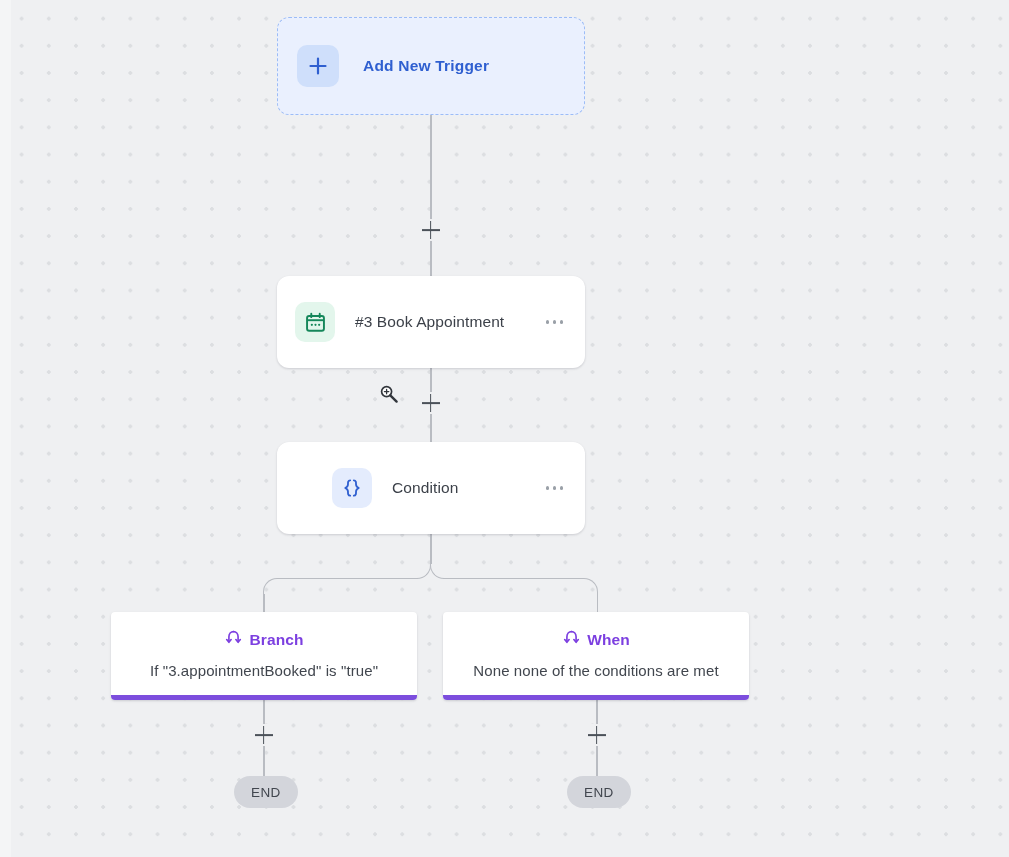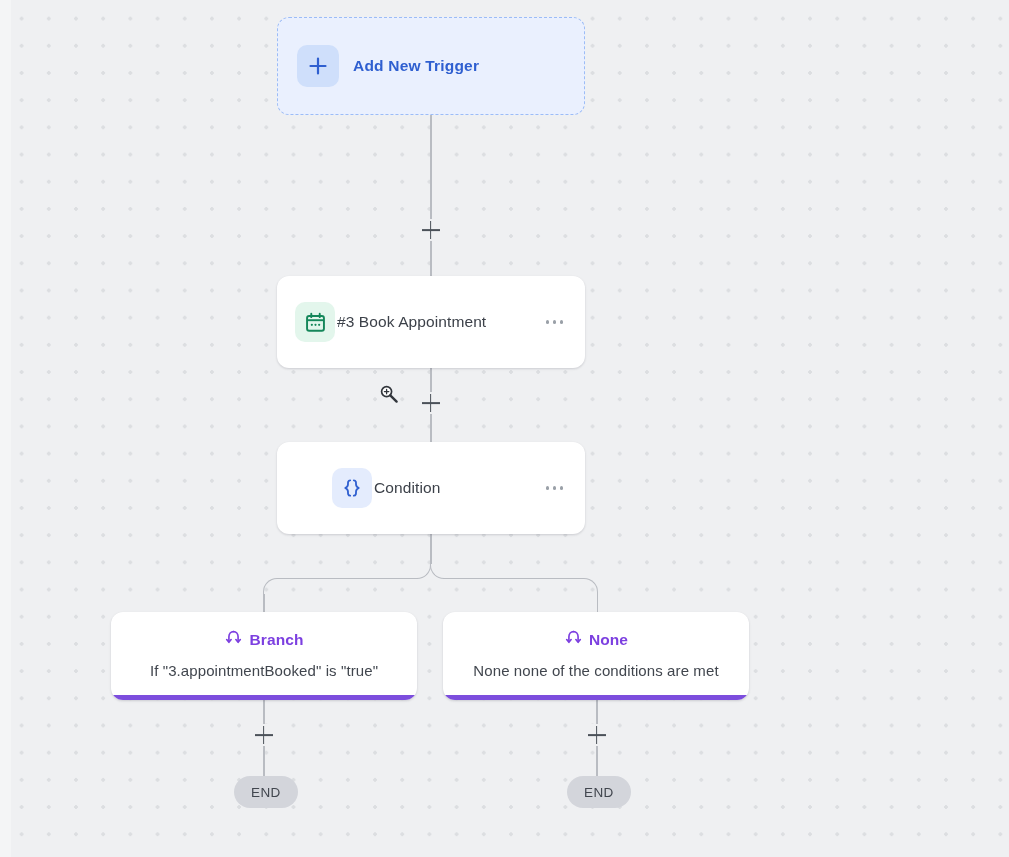--- a/index.html
+++ b/index.html
@@ -81,21 +81,21 @@
     box-shadow: 0 1px 3px rgba(16,24,40,.10), 0 1px 2px rgba(16,24,40,.06);
     z-index: 10;
     cursor: pointer;
   }
 
   .node-row {
     display: flex;
     align-items: center;
     height: 100%;
     padding: 0 20px 0 18px;
-    gap: 2px;
+    gap: 20px;
   }
 
   .node-icon {
     width: 40px; height: 40px;
     border-radius: 10px;
     display: flex; align-items: center; justify-content: center;
     flex: 0 0 auto;
   }
   .icon-green { background: #e3f6ec; }
   .icon-blue  { background: #e4ecfd; }
@@ -125,40 +125,40 @@
   #add-trigger {
     position: absolute;
     left: 277px; top: 17px;
     width: 308px; height: 98px;
     background: #eaf0fe;
     border: 1.6px dashed #9cbcf7;
     border-radius: 12px;
     z-index: 10;
     cursor: pointer;
   }
-  #add-trigger .node-row { padding: 0 20px 0 19px; gap: 14px; }
+  #add-trigger .node-row { padding: 0 20px 0 19px; gap: 24px; }
   .trigger-plus-box {
     width: 42px; height: 42px;
     border-radius: 10px;
     background: #cfdffb;
     display: flex; align-items: center; justify-content: center;
     flex: 0 0 auto;
   }
   .trigger-label {
     font-size: 15.5px;
     font-weight: bold;
     color: #2f5fd0;
     letter-spacing: .2px;
   }
 
   
   .branch-card {
     position: absolute;
     background: #ffffff;
-    border-radius: 12px;
+    border-radius: 4px;
     box-shadow: 0 1px 3px rgba(16,24,40,.10), 0 1px 2px rgba(16,24,40,.06);
     z-index: 10;
     overflow: hidden;
     cursor: pointer;
     display: flex;
     flex-direction: column;
     align-items: center;
     padding-top: 16px;
   }
   .branch-accent {
@@ -318,21 +318,21 @@
   <div class="branch-card" style="left:443px; top:612px; width:306px; height:88px;">
     <div class="branch-head">
       <span>
         <svg width="19" height="19" viewBox="0 0 24 24" aria-hidden="true">
           <path d="M12 4.5 C8.6 4.5 6.2 7.4 6.2 11 V17" fill="none" stroke="#7c3fe0" stroke-width="2.1" stroke-linecap="round"></path>
           <path d="M12 4.5 C15.4 4.5 17.8 7.4 17.8 11 V17" fill="none" stroke="#7c3fe0" stroke-width="2.1" stroke-linecap="round"></path>
           <path d="M3.4 14.6 L6.2 18 L9 14.6" fill="none" stroke="#7c3fe0" stroke-width="2.1" stroke-linecap="round" stroke-linejoin="round"></path>
           <path d="M15 14.6 L17.8 18 L20.6 14.6" fill="none" stroke="#7c3fe0" stroke-width="2.1" stroke-linecap="round" stroke-linejoin="round"></path>
         </svg>
       </span>
-      <span class="branch-head-label">None</span>
+      <span class="branch-head-label">When</span>
     </div>
     <div class="branch-desc">None none of the conditions are met</div>
     <div class="branch-accent"></div>
   </div>
 
   <div class="end-pill" style="left:234px; top:776px;">END</div>
   <div class="end-pill" style="left:567px; top:776px;">END</div>
 
   <div id="zoom-cursor">
     <svg width="20" height="20" viewBox="0 0 20 20" aria-hidden="true">

